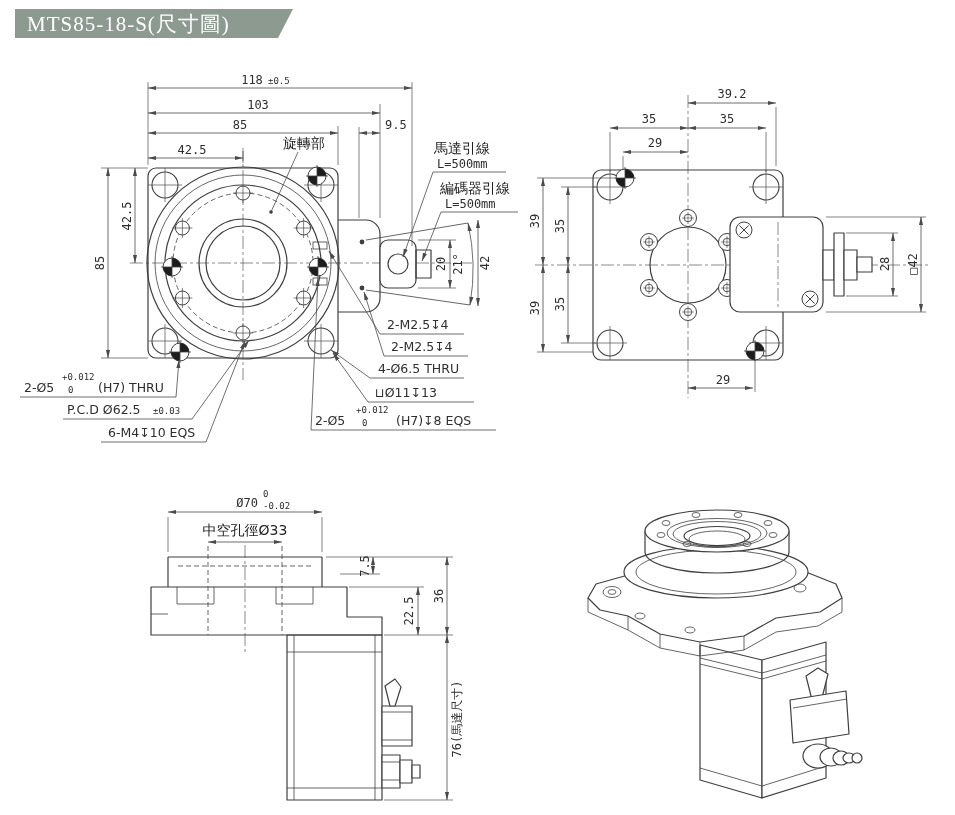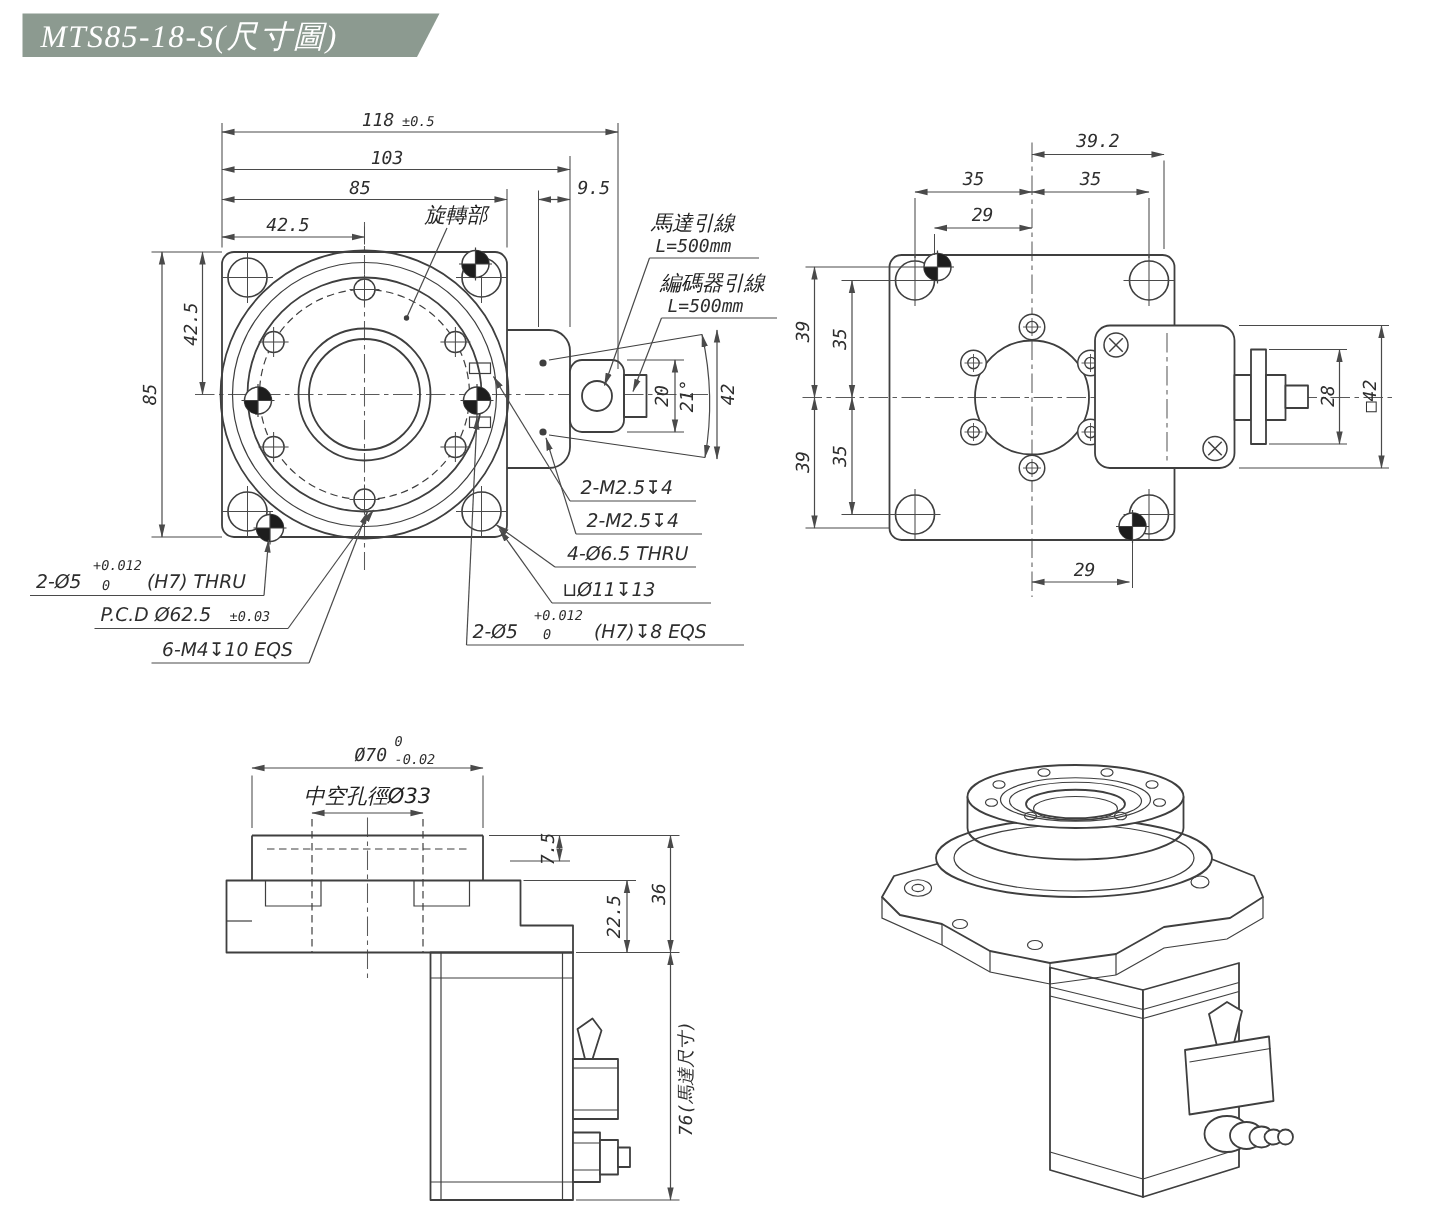--- a/index.html
+++ b/index.html
@@ -1,16 +1,16 @@
 <!DOCTYPE html>
 <html><head>
 <meta charset="utf-8">
 <style>
   html,body{margin:0;padding:0;background:#ffffff;}
-  .page{position:relative;width:955px;height:815px;background:#fff;overflow:hidden;font-style:italic;}
+  .page{position:relative;width:955px;height:815px;background:#fff;overflow:hidden;}
   svg{display:block;}
   .banner{fill:#8c9a90;}
   .banner-text{font-family:"Liberation Serif", serif;font-size:21px;fill:#ffffff;letter-spacing:1px;}
   .part{stroke:#3f3f3f;stroke-width:1.2;fill:none;stroke-linejoin:round;}
   .partf{stroke:#3f3f3f;stroke-width:1.2;fill:#ffffff;stroke-linejoin:round;}
   .thin{stroke:#3f3f3f;stroke-width:0.8;fill:none;}
   .dash{stroke-dasharray:5 3;}
   .cl{stroke:#5a5a5a;stroke-width:0.7;fill:none;stroke-dasharray:13 3 3 3;}
   .dim{stroke:#4a4a4a;stroke-width:0.8;fill:none;}
   .ext{stroke:#4a4a4a;stroke-width:0.7;fill:none;}

